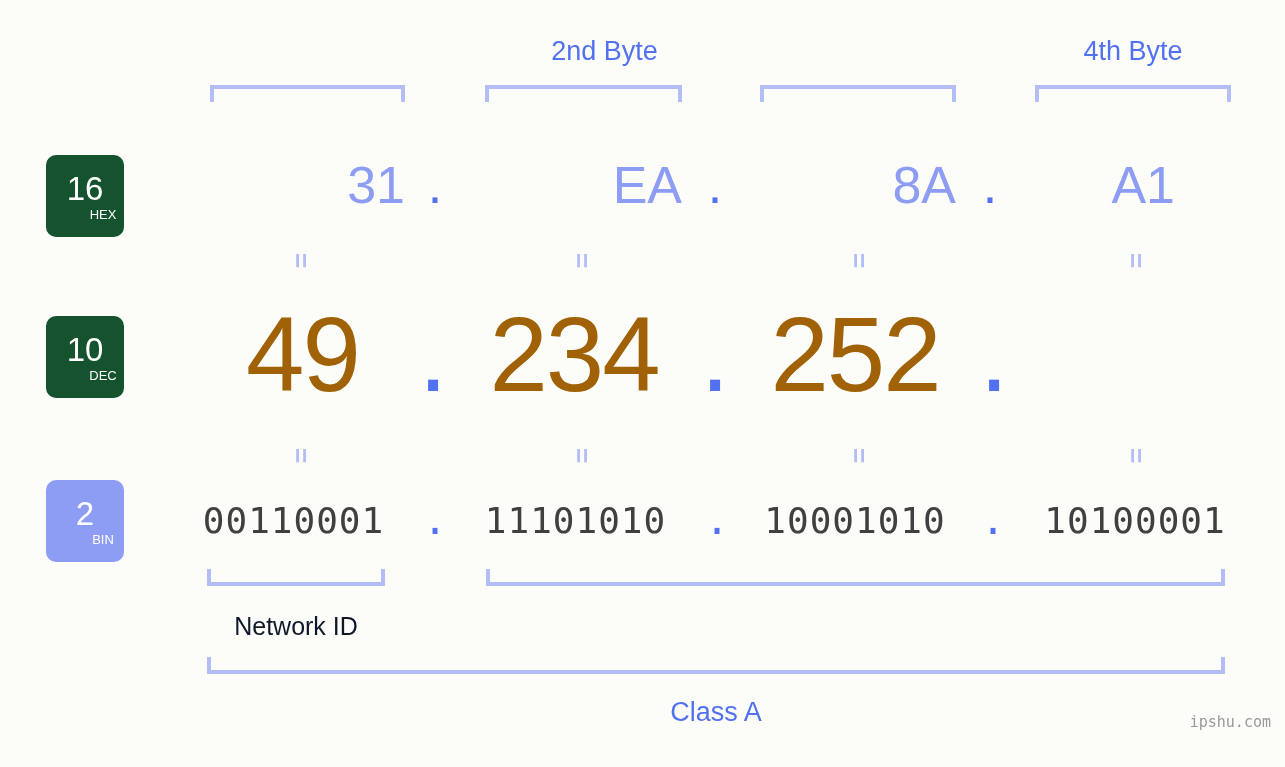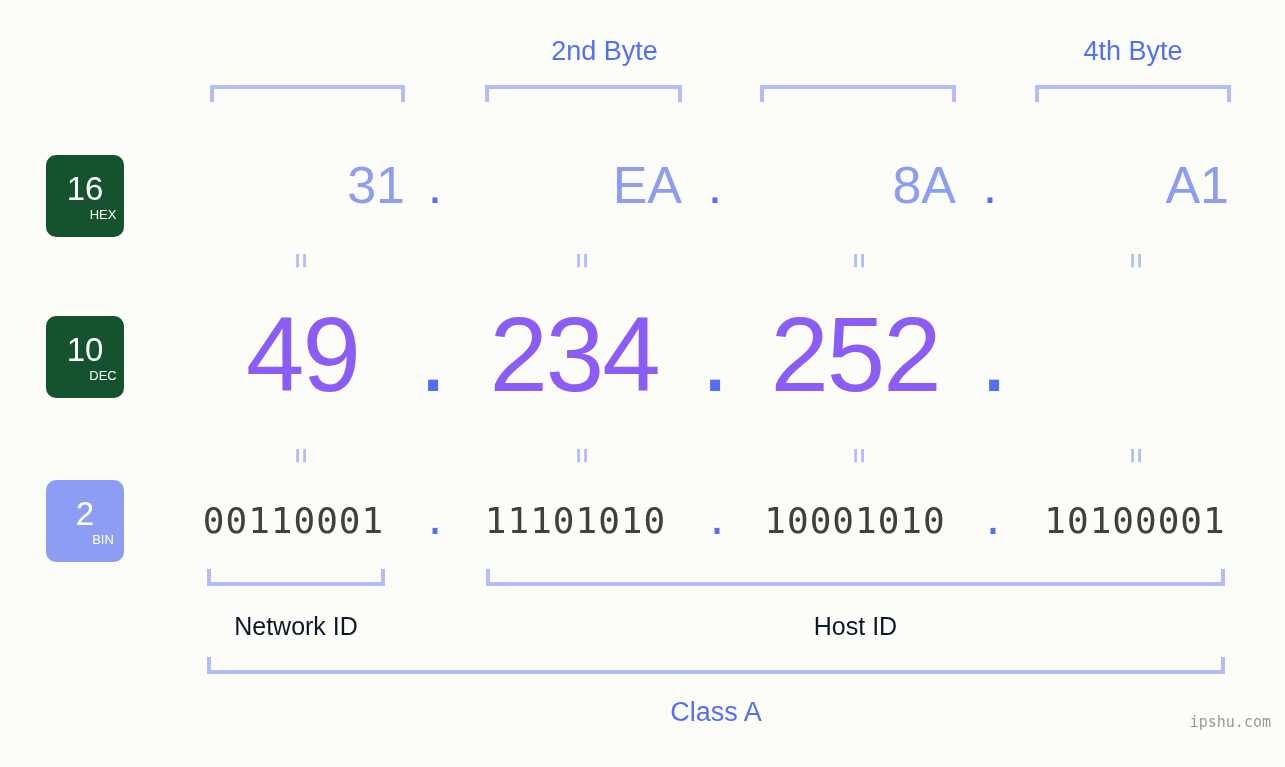--- a/index.html
+++ b/index.html
@@ -88,21 +88,21 @@
   .hex-dot {
     font-size: 52px;
     color: #5271f0;
     top: 155px;
     text-align: center;
     white-space: nowrap;
   }
 
   .dec-val {
     font-size: 105px;
-    color: #8b5cf6;
+    color: #a16207;
     text-align: center;
     white-space: nowrap;
     top: 295px;
     letter-spacing: -2px;
   }
   .dec-dot {
     font-size: 105px;
     color: #5271f0;
     top: 295px;
     text-align: center;
@@ -192,21 +192,21 @@
     <span class="num">2</span>
     <span class="sys">BIN</span>
   </div>
 
   <div class="abs hex-val" style="left:210px; width:195px;">31</div>
   <div class="abs hex-dot" style="left:400px; width:70px;">.</div>
   <div class="abs hex-val" style="left:485px; width:197px;">EA</div>
   <div class="abs hex-dot" style="left:680px; width:70px;">.</div>
   <div class="abs hex-val" style="left:760px; width:196px;">8A</div>
   <div class="abs hex-dot" style="left:955px; width:70px;">.</div>
-  <div class="abs hex-val" style="left:1033px; width:196px;">A1</div>
+  <div class="abs hex-val" style="left:979px; width:196px;">A1</div>
 
   <div class="abs eq eq-hexdec" style="left:255px; width:90px;">=</div>
   <div class="abs eq eq-hexdec" style="left:536px; width:90px;">=</div>
   <div class="abs eq eq-hexdec" style="left:813px; width:90px;">=</div>
   <div class="abs eq eq-hexdec" style="left:1090px; width:90px;">=</div>
 
   <div class="abs dec-val" style="left:205px; width:195px;">49</div>
   <div class="abs dec-dot" style="left:397px; width:72px;">.</div>
   <div class="abs dec-val" style="left:465px; width:218px;">234</div>
   <div class="abs dec-dot" style="left:679px; width:72px;">.</div>
@@ -223,20 +223,19 @@
   <div class="abs bin-val" style="left:477px; width:197px;">11101010</div>
   <div class="abs bin-dot" style="left:682px; width:70px;">.</div>
   <div class="abs bin-val" style="left:757px; width:196px;">10001010</div>
   <div class="abs bin-dot" style="left:958px; width:70px;">.</div>
   <div class="abs bin-val" style="left:1037px; width:196px;">10100001</div>
 
   <div class="abs bracket-bottom" style="left:207px; width:178px; top:569px;"></div>
   <div class="abs bracket-bottom" style="left:486px; width:739px; top:569px;"></div>
 
   <div class="abs id-label" style="left:207px; width:178px; top:612px;">Network ID</div>
-  <div class="abs id-label" style="left:486px; width:739px; top:612px;">Host ID</div>
 
   <div class="abs bracket-bottom" style="left:207px; width:1018px; top:657px;"></div>
   <div class="abs class-label" style="left:207px; width:1018px;">Class A</div>
 
   <div class="abs watermark">ipshu.com</div>
 
 </div>
 
 </body></html>

